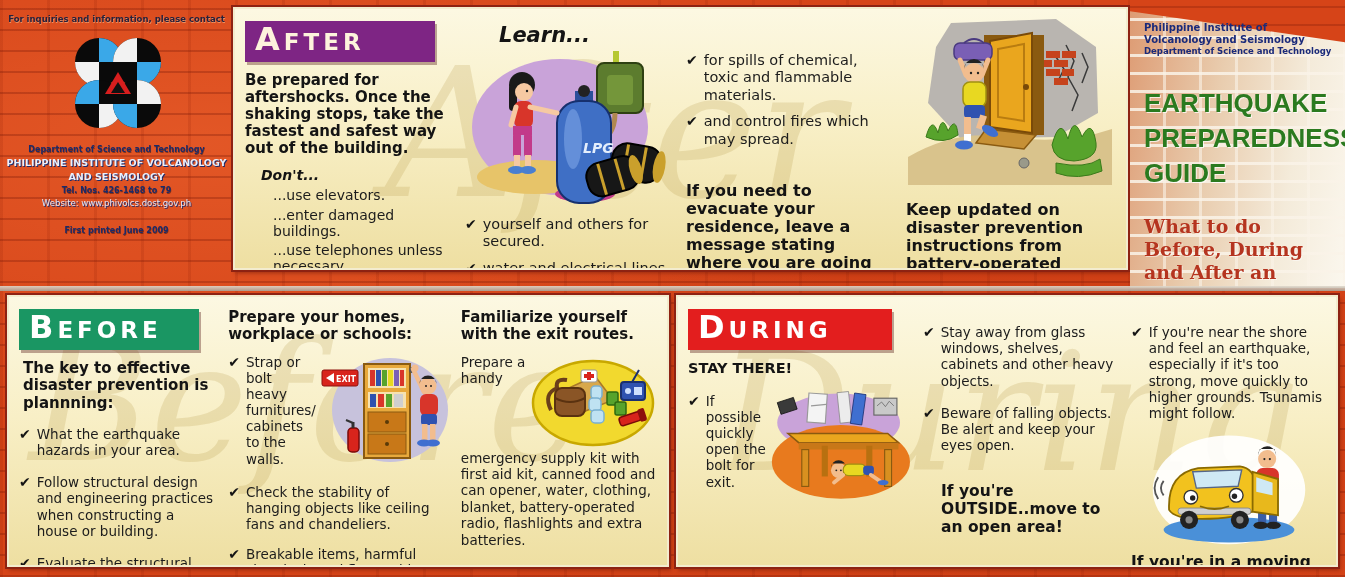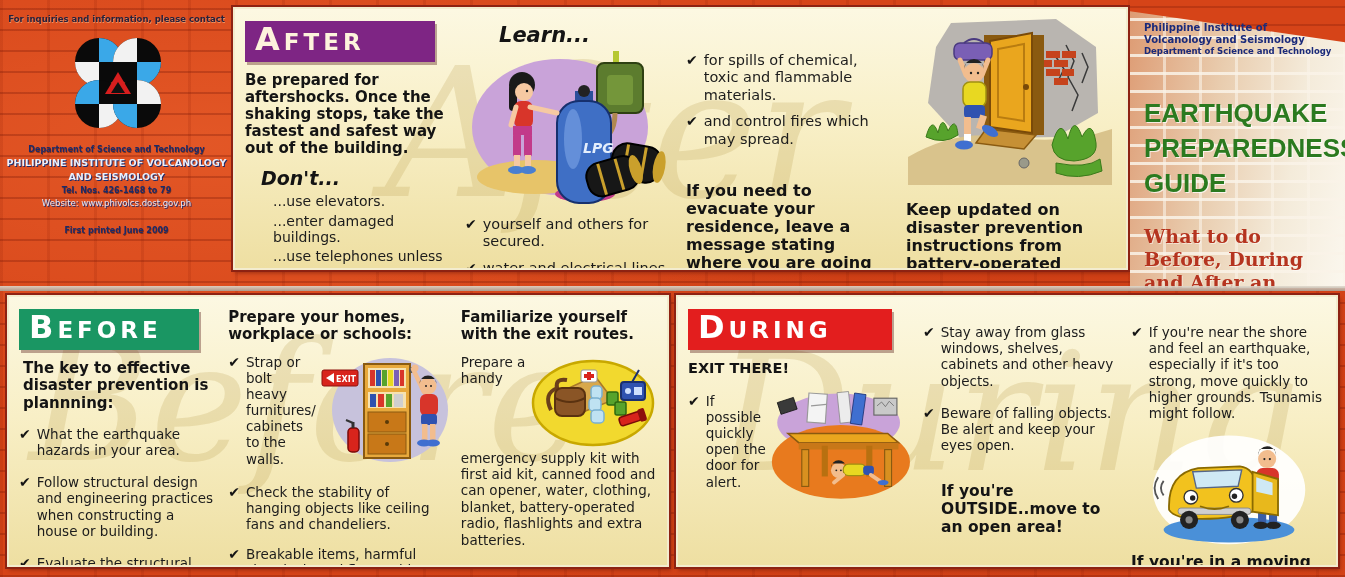--- a/index.html
+++ b/index.html
@@ -32,21 +32,21 @@
     color:#fdf3dc; font-weight:bold; letter-spacing:4px;
     font-size:23px; line-height:34px; padding:1px 14px 3px 10px;
     box-shadow:2px 3px 0 rgba(70,5,5,0.35); margin:4px 0 10px 0;
     width:92%;
   }
   .banner::first-letter { font-size:32px; }
   .banner.purple { background:#7e2584; }
   .banner.green  { background:#1a9663; color:#ffffff; }
   .banner.red    { background:#e31e1e; color:#ffffff; }
   .intro { font-weight:bold; font-size:15px; line-height:1.14; color:#141414; margin-top:4px; }
-  .dont-h { font-weight:bold; font-style:italic; font-size:19px; margin:10px 0 4px 16px; color:#141414; }
+  .dont-h { font-weight:bold; font-style:italic; font-size:14px; margin:10px 0 4px 16px; color:#141414; }
   .dont-i { font-size:14px; color:#1c1c1c; margin:3px 0 3px 28px; line-height:1.15; }
   .check-h { font-weight:bold; font-style:italic; font-size:21px; color:#141414; margin:6px 0 2px 34px; }
   .ci { display:flex; gap:6px; font-size:13.5px; color:#1c1c1c; line-height:1.2; margin:9px 0; }
   .tick { font-weight:bold; font-size:14px; color:#141414; flex:0 0 auto; }
   .note { font-weight:bold; font-size:15.5px; line-height:1.12; color:#141414; }
   .small-h { font-weight:bold; font-size:14.5px; line-height:1.15; color:#141414; }
   .illus { display:block; }
 
   
   .contact { position:absolute; left:0; top:0; width:233px; height:288px; text-align:center; color:#20203c; }
@@ -70,21 +70,21 @@
   }
   .cover .orange-corner {
     position:absolute; left:0; top:0; width:100%; height:62px;
     background:#d64418;
     background-image:repeating-linear-gradient(0deg, rgba(110,18,4,0.25) 0 2px, rgba(255,255,255,0) 2px 18px);
     clip-path:polygon(0 0, 100% 0, 100% 68%, 0 18%);
   }
   .cover-inner { position:relative; padding:22px 10px 0 14px; }
   .agency1 { font-size:10px; font-weight:bold; color:#1a2a7a; line-height:1.2; }
   .agency2 { font-size:8.5px; font-weight:bold; color:#1a2a7a; }
-  .cover-title { margin-top:40px; font-size:26px; font-weight:800; color:#2b7a1f; line-height:1.35; letter-spacing:0; text-shadow:1px 1px 0 rgba(255,255,255,0.75); font-family:"Liberation Sans", sans-serif; }
+  .cover-title { margin-top:30px; font-size:26px; font-weight:800; color:#2b7a1f; line-height:1.35; letter-spacing:0; text-shadow:1px 1px 0 rgba(255,255,255,0.75); font-family:"Liberation Sans", sans-serif; }
   .cover-sub { margin-top:24px; font-size:19px; font-weight:bold; color:#b5341f; line-height:1.2; font-family:"DejaVu Serif", serif; text-shadow:1px 1px 0 rgba(255,255,255,0.5); }
 
   .fold { position:absolute; left:0; top:286px; width:100%; height:5px; background:linear-gradient(180deg,#e0d9cd,#aaa195); opacity:0.9; z-index:5; }
 
   #top-panel { left:233px; top:7px; width:895px; height:263px; }
   #before-panel { left:7px; top:295px; width:662px; height:272px; }
   #during-panel { left:676px; top:295px; width:662px; height:272px; }
 </style>
 </head>
 <body>
@@ -404,25 +404,25 @@
 
     </div>
   </div>
 </div>
 
 <div id="during-panel" class="panel">
   <div class="watermark" style="font-size:165px; left:40px; top:20px;">During</div>
   <div class="cols">
     <div class="col">
       <div class="banner red">DURING</div>
-      <div class="small-h">EXIT THERE!</div>
+      <div class="small-h">STAY THERE!</div>
       <div style="display:flex; gap:2px; margin-top:12px;">
         <div class="ci" style="flex:0 0 78px; margin:4px 0 0 0; font-size:13.5px;">
           <span class="tick">✔</span>
-          <span>If possible quickly open the door for alert.</span>
+          <span>If possible quickly open the bolt for exit.</span>
         </div>
         <svg class="illus" width="142" height="112" viewBox="0 0 185 146">
           <ellipse cx="92" cy="44" rx="80" ry="38" fill="#c9a3d9"></ellipse>
           <ellipse cx="95" cy="95" rx="90" ry="48" fill="#e87a1e"></ellipse>
           <g>
             <rect x="14" y="14" width="22" height="16" transform="rotate(-18 25 22)" fill="#3a3a3a" stroke="#111"></rect>
             <rect x="52" y="6" width="24" height="38" transform="rotate(4 64 25)" fill="#f4f4f4" stroke="#999" stroke-width="1.5"></rect>
             <line x1="56" y1="22" x2="76" y2="20" stroke="#999" stroke-width="1.5"></line>
             <rect x="92" y="4" width="15" height="40" transform="rotate(-6 99 24)" fill="#ececec" stroke="#888"></rect>
             <rect x="110" y="6" width="15" height="40" transform="rotate(8 117 26)" fill="#3f6fd0" stroke="#1a2f70"></rect>

